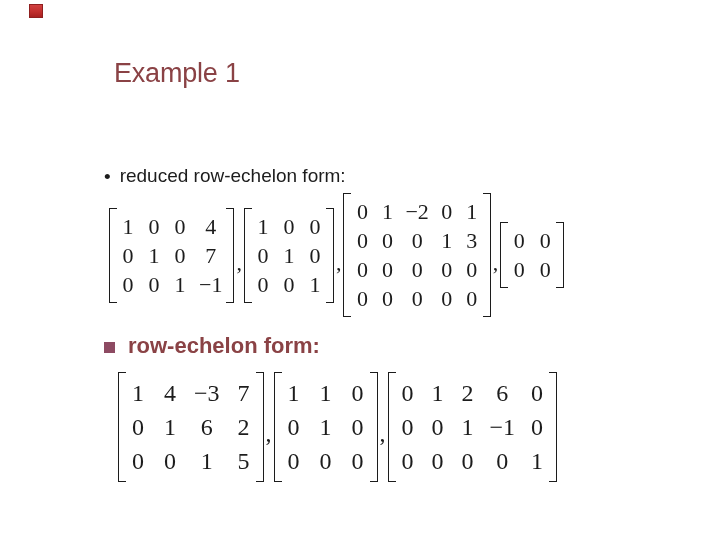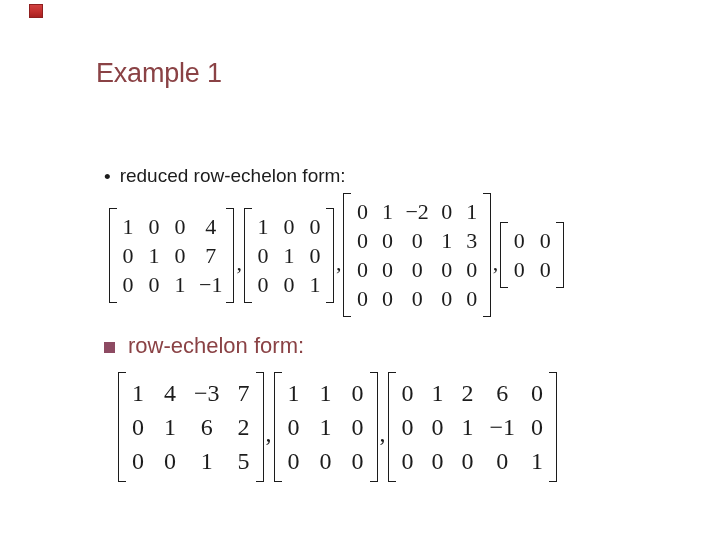--- a/index.html
+++ b/index.html
@@ -20,21 +20,21 @@
     position: absolute;
     left: 29px;
     top: 4px;
     width: 12px;
     height: 12px;
     background: linear-gradient(180deg, #d04040 0%, var(--accent-red, #c22f2e) 55%, #a82020 100%);
     border: 1px solid #8f1f1f;
   }
   .title {
     position: absolute;
-    left: 96px;
+    left: 114px;
     top: 56px;
     font-size: 27px;
     line-height: 35px;
     letter-spacing: -0.2px;
     color: var(--title, #8a4245);
     white-space: nowrap;
   }
   .bullet-line {
     position: absolute;
     display: flex;
@@ -51,20 +51,21 @@
   .b1 .dot {
     font-size: 19px;
     line-height: 1;
   }
   .b2 {
     left: 104px;
     top: 333px;
     font-size: 22px;
     gap: 13px;
     color: var(--title, #8a4245);
+    font-weight: bold;
   }
   .b2 .sq {
     width: 11px;
     height: 11px;
     background: var(--bullet-square, #8d4a62);
     flex: 0 0 auto;
     margin-top: 2px;
   }
   .mgroup {
     position: absolute;

